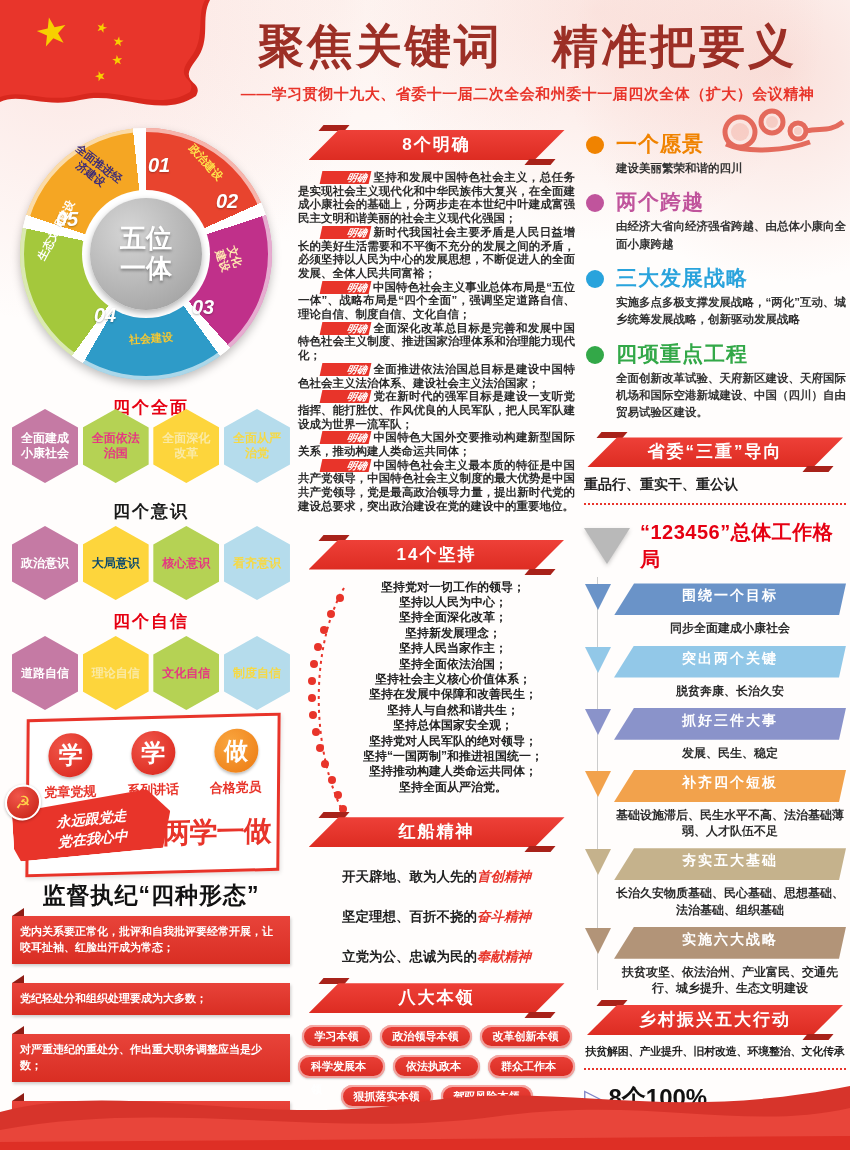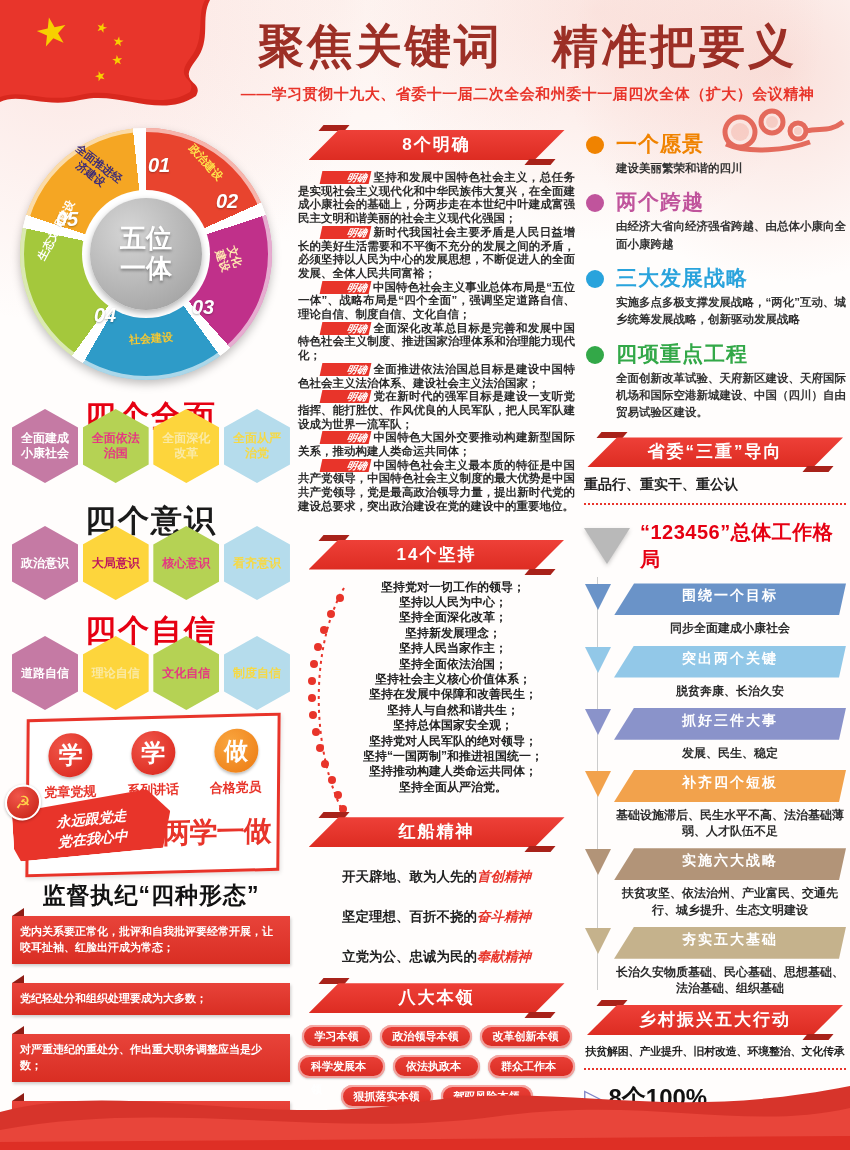--- a/index.html
+++ b/index.html
@@ -43,21 +43,21 @@
   .wnum{position:absolute;color:#fff;font-weight:bold;font-style:italic;font-size:20px;text-shadow:0 1px 2px rgba(0,0,0,.3);}
   .wn1{left:128px;top:26px;} .wn2{left:196px;top:62px;} .wn3{left:172px;top:168px;}
   .wn4{left:74px;top:176px;} .wn5{left:36px;top:80px;}
   .wlab{position:absolute;font-weight:bold;font-size:11px;line-height:1.15;text-align:center;}
   .wl1{left:44px;top:28px;width:62px;transform:rotate(38deg);color:#3a2a78;}
   .wl2{left:160px;top:28px;width:52px;transform:rotate(48deg);color:#ffe34a;}
   .wl3{left:196px;top:118px;width:26px;transform:rotate(70deg);color:#ffe9b0;}
   .wl4{left:96px;top:204px;width:70px;transform:rotate(-4deg);color:#f5c832;}
   .wl5{left:-4px;top:96px;width:80px;transform:rotate(-62deg);color:#fff;}
   
-  .sec-title{position:absolute;width:100%;text-align:center;font-size:31px;font-weight:bold;letter-spacing:2px;}
+  .sec-title{position:absolute;width:100%;text-align:center;font-size:17px;font-weight:bold;letter-spacing:2px;}
   .hexrow{position:absolute;left:0;width:278px;display:flex;justify-content:space-between;}
   .hex{width:66px;height:74px;clip-path:polygon(50% 0,100% 25%,100% 75%,50% 100%,0 75%,0 25%);
     display:flex;align-items:center;justify-content:center;text-align:center;
     font-size:12px;font-weight:bold;line-height:1.25;}
   .hex span{display:block;width:56px;}
   
   .lx-box{position:absolute;left:14px;top:588px;width:248px;height:152px;border:3px solid #e8342a;
     background:#fff;transform:rotate(-1.5deg) skewX(-2deg);box-shadow:1px 2px 4px rgba(0,0,0,.12);}
   .lx-circles{display:flex;justify-content:space-around;margin-top:12px;}
   .lx-c{width:44px;height:44px;border-radius:50%;display:flex;align-items:center;justify-content:center;
@@ -219,21 +219,21 @@
       <div class="hex" style="background: rgb(181, 220, 236); color: rgb(246, 217, 68);">
           <span>全面从严治党</span>
         </div>
     </div>
 
     <div class="sec-title" style="top: 372px; color: rgb(26, 26, 26);">四个意识</div>
     <div class="hexrow" style="top:398px;">
       <div class="hex" style="background: rgb(197, 122, 164); color: rgb(255, 255, 255);">
           <span>政治意识</span>
         </div>
-      <div class="hex" style="background: rgb(253, 213, 60); color: #be185d;">
+      <div class="hex" style="background: rgb(253, 213, 60); color: #0c4a6e;">
           <span>大局意识</span>
         </div>
       <div class="hex" style="background: rgb(181, 210, 84); color: rgb(231, 53, 130);">
           <span>核心意识</span>
         </div>
       <div class="hex" style="background: rgb(181, 220, 236); color: rgb(246, 217, 68);">
           <span>看齐意识</span>
         </div>
     </div>
 
@@ -423,29 +423,29 @@
       <div class="frow" style="--c: #8a93ca;">
         <span class="ftri"></span>
         <div class="fbanner">抓好三件大事</div>
         <div class="fdesc">发展、民生、稳定</div>
       </div>
       <div class="frow" style="--c: #f2a24c;">
         <span class="ftri"></span>
         <div class="fbanner">补齐四个短板</div>
         <div class="fdesc">基础设施滞后、民生水平不高、法治基础薄弱、人才队伍不足</div>
       </div>
+      <div class="frow" style="--c: #c5b28c;">
+        <span class="ftri"></span>
+        <div class="fbanner">夯实五大基础</div>
+        <div class="fdesc">长治久安物质基础、民心基础、思想基础、法治基础、组织基础</div>
+      </div>
       <div class="frow" style="--c: #b29478;">
         <span class="ftri"></span>
         <div class="fbanner">实施六大战略</div>
         <div class="fdesc">扶贫攻坚、依法治州、产业富民、交通先行、城乡提升、生态文明建设</div>
-      </div>
-      <div class="frow" style="--c: #c5b28c;">
-        <span class="ftri"></span>
-        <div class="fbanner">夯实五大基础</div>
-        <div class="fdesc">长治久安物质基础、民心基础、思想基础、法治基础、组织基础</div>
       </div>
     </div>
 
     <div class="ribbon">
       <span class="rb"></span>
       <span class="rt">乡村振兴五大行动</span>
     </div>
     <div class="xc-desc">扶贫解困、产业提升、旧村改造、环境整治、文化传承</div>
     <hr class="dotline">
 

